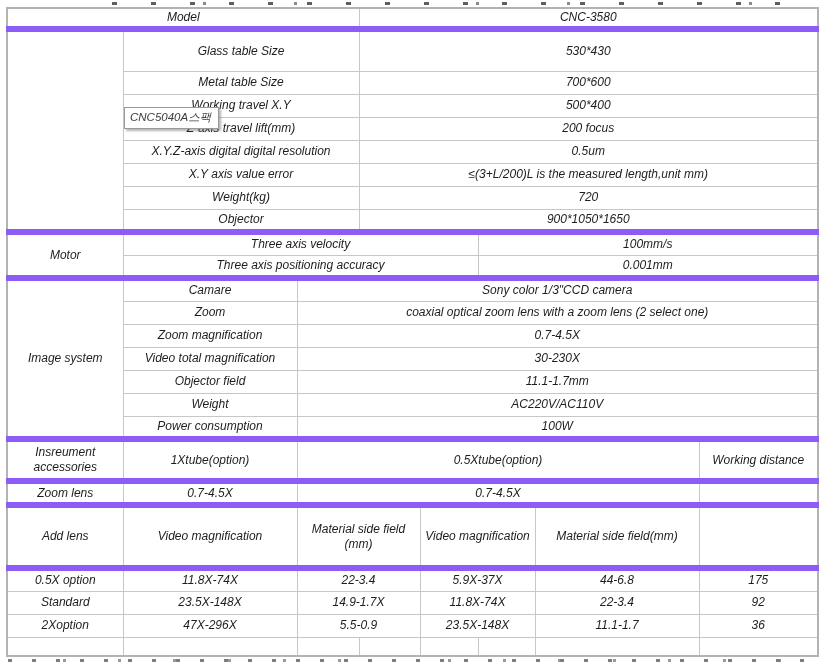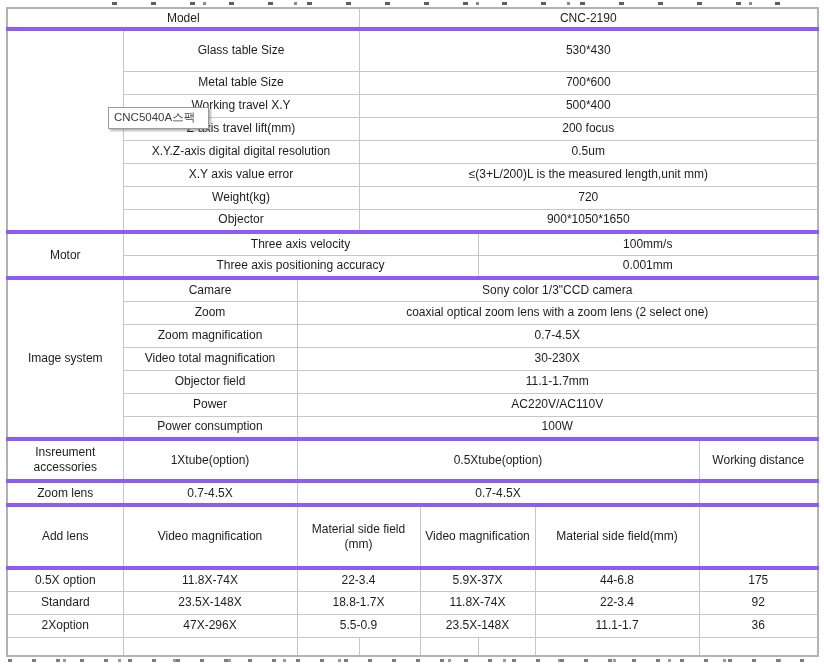--- a/index.html
+++ b/index.html
@@ -1,17 +1,17 @@
 <!DOCTYPE html>
 <html><head>
 <meta charset="utf-8">
 <style>
   html,body{margin:0;padding:0;background:#ffffff;}
   body{width:824px;height:668px;font-family:"Liberation Sans", sans-serif;}
-  .page{position:relative;width:824px;height:668px;overflow:hidden;background:#fff;}
+  .page{position:relative;width:824px;height:668px;overflow:hidden;background:#fff;font-style:italic;}
 
   
   .crop-top{
     position:absolute;left:112px;top:2px;width:692px;height:3px;
     background:
       repeating-linear-gradient(90deg,#5f5f5f 0 5px,transparent 5px 39px),
       repeating-linear-gradient(90deg,#8a8a8a 0 3px,transparent 3px 91px);
   }
   .crop-bottom{
     position:absolute;left:8px;top:659px;width:796px;height:3px;
@@ -24,34 +24,34 @@
     position:absolute;left:6px;top:7px;width:811px;
     border-collapse:collapse;table-layout:fixed;
     font-size:12px;color:#1d1d1d;
     border:2px solid #b3b3b3;
   }
   table.spec td{
     border:1px solid #c7c7c7;
     text-align:center;vertical-align:middle;
     padding:0;overflow:hidden;line-height:15px;
   }
-  tr.sec td{border-top:4px solid #8b5cf6;}
+  tr.sec td{border-top:6px solid #8b5cf6;}
   .h21{height:21px}.h42{height:42px}.h23{height:23px}
   .h24{height:24px}.h63{height:63px}.h19{height:19px}
   td.val-bottom{vertical-align:bottom;padding-bottom:7px;}
   td.two-line{line-height:20px;}
   td.pad-narrow{padding:0 10px;line-height:21px;}
   td.pad-mid{padding:0 12px;line-height:21px;}
 
   .tooltip{
-    position:absolute;left:108px;top:107px;z-index:5;
+    position:absolute;left:124px;top:107px;z-index:5;
     background:#ffffff;border:1px solid #9a9a9a;
     box-shadow:2px 2px 2px rgba(90,90,90,0.45);
     font-size:11.5px;color:#3c3c3c;
-    padding:2px 13px 3px 5px;white-space:nowrap;
+    padding:2px 7px 3px 5px;white-space:nowrap;
   }
 </style>
 </head>
 <body>
 
 <div class="page">
 
   <div class="crop-top"></div>
 
   <table class="spec">
@@ -62,21 +62,21 @@
         <col style="width:61px">
       <col style="width:58px">
         <col style="width:57px">
         <col style="width:164px">
         <col style="width:119px">
     </colgroup>
 
     <tbody>
         <tr class="h21">
       <td colspan="3">Model</td>
-      <td colspan="5">CNC-2190</td>
+      <td colspan="5">CNC-3580</td>
     </tr>
 
     <tr class="h42 sec">
       <td rowspan="8"></td>
       <td colspan="2">Glass table Size</td>
       <td colspan="5" class="val-bottom">530*430</td>
     </tr>
     <tr class="h23">
       <td colspan="2">Metal table Size</td>
       <td colspan="5">700*600</td>
@@ -131,21 +131,21 @@
     </tr>
     <tr class="h23">
       <td>Video total magnification</td>
       <td colspan="6">30-230X</td>
     </tr>
     <tr class="h23">
       <td>Objector field</td>
       <td colspan="6">11.1-1.7mm</td>
     </tr>
     <tr class="h23">
-      <td>Power</td>
+      <td>Weight</td>
       <td colspan="6">AC220V/AC110V</td>
     </tr>
     <tr class="h23">
       <td>Power consumption</td>
       <td colspan="6">100W</td>
     </tr>
 
     <tr class="h42 sec">
       <td class="two-line pad-narrow">Insreument accessories</td>
       <td>1Xtube(option)</td>
@@ -173,21 +173,21 @@
       <td>0.5X option</td>
       <td>11.8X-74X</td>
       <td colspan="2">22-3.4</td>
       <td colspan="2">5.9X-37X</td>
       <td>44-6.8</td>
       <td>175</td>
     </tr>
     <tr class="h23">
       <td>Standard</td>
       <td>23.5X-148X</td>
-      <td colspan="2">18.8-1.7X</td>
+      <td colspan="2">14.9-1.7X</td>
       <td colspan="2">11.8X-74X</td>
       <td>22-3.4</td>
       <td>92</td>
     </tr>
     <tr class="h23">
       <td>2Xoption</td>
       <td>47X-296X</td>
       <td colspan="2">5.5-0.9</td>
       <td colspan="2">23.5X-148X</td>
       <td>11.1-1.7</td>

